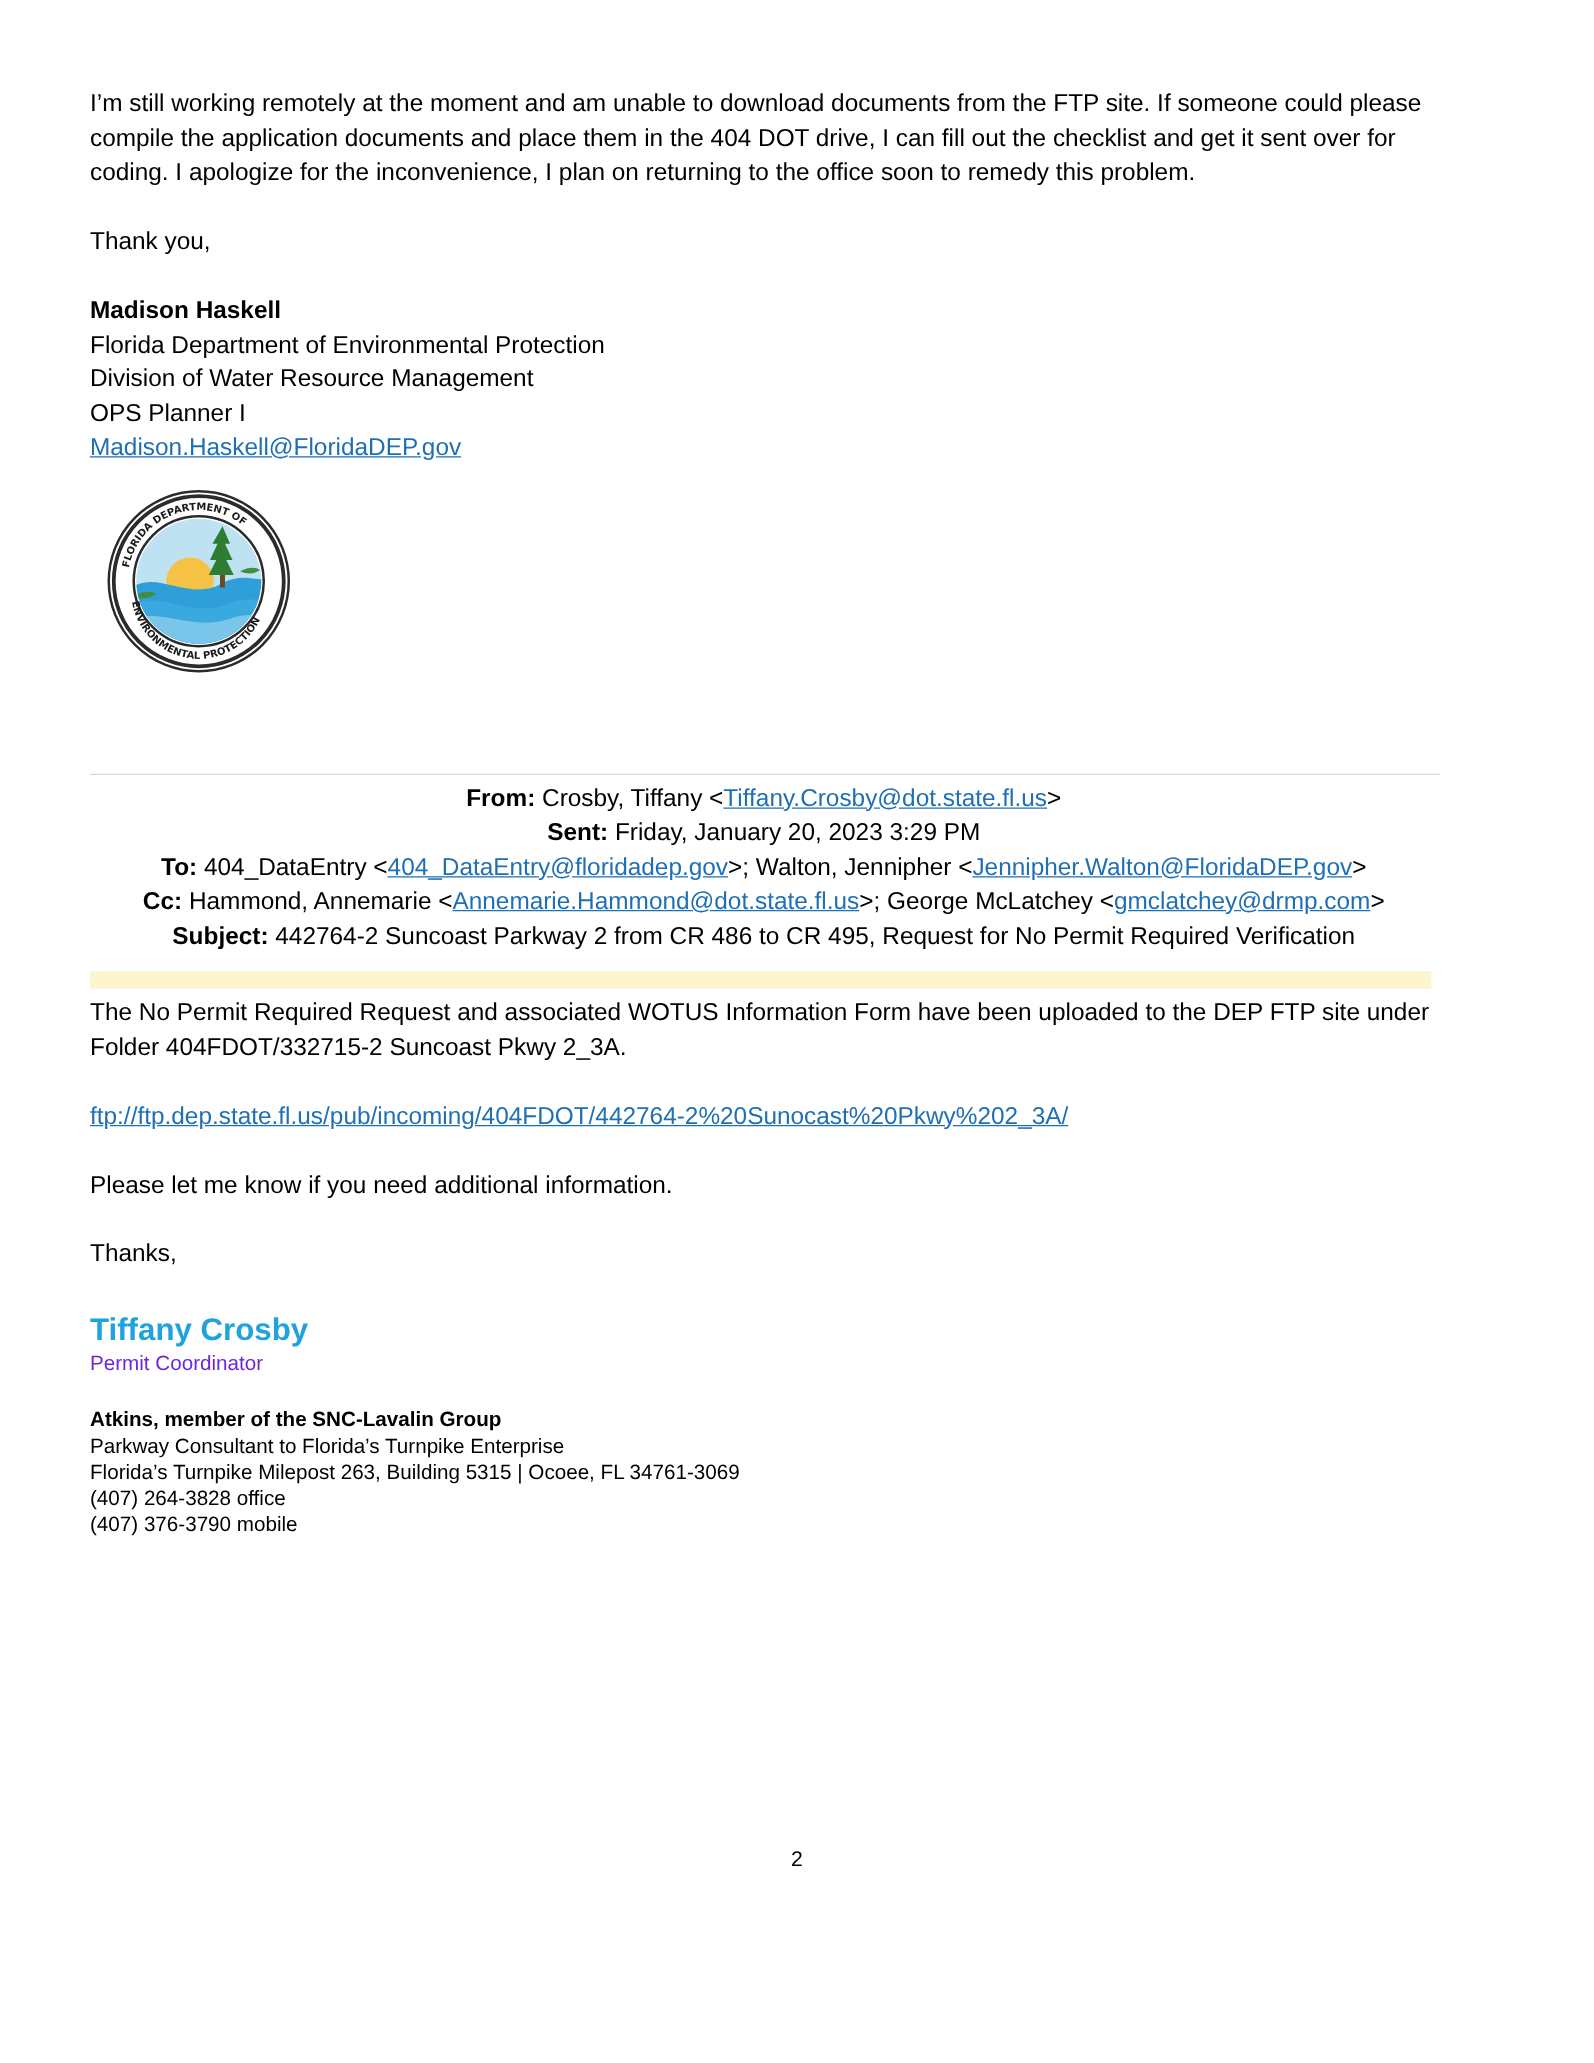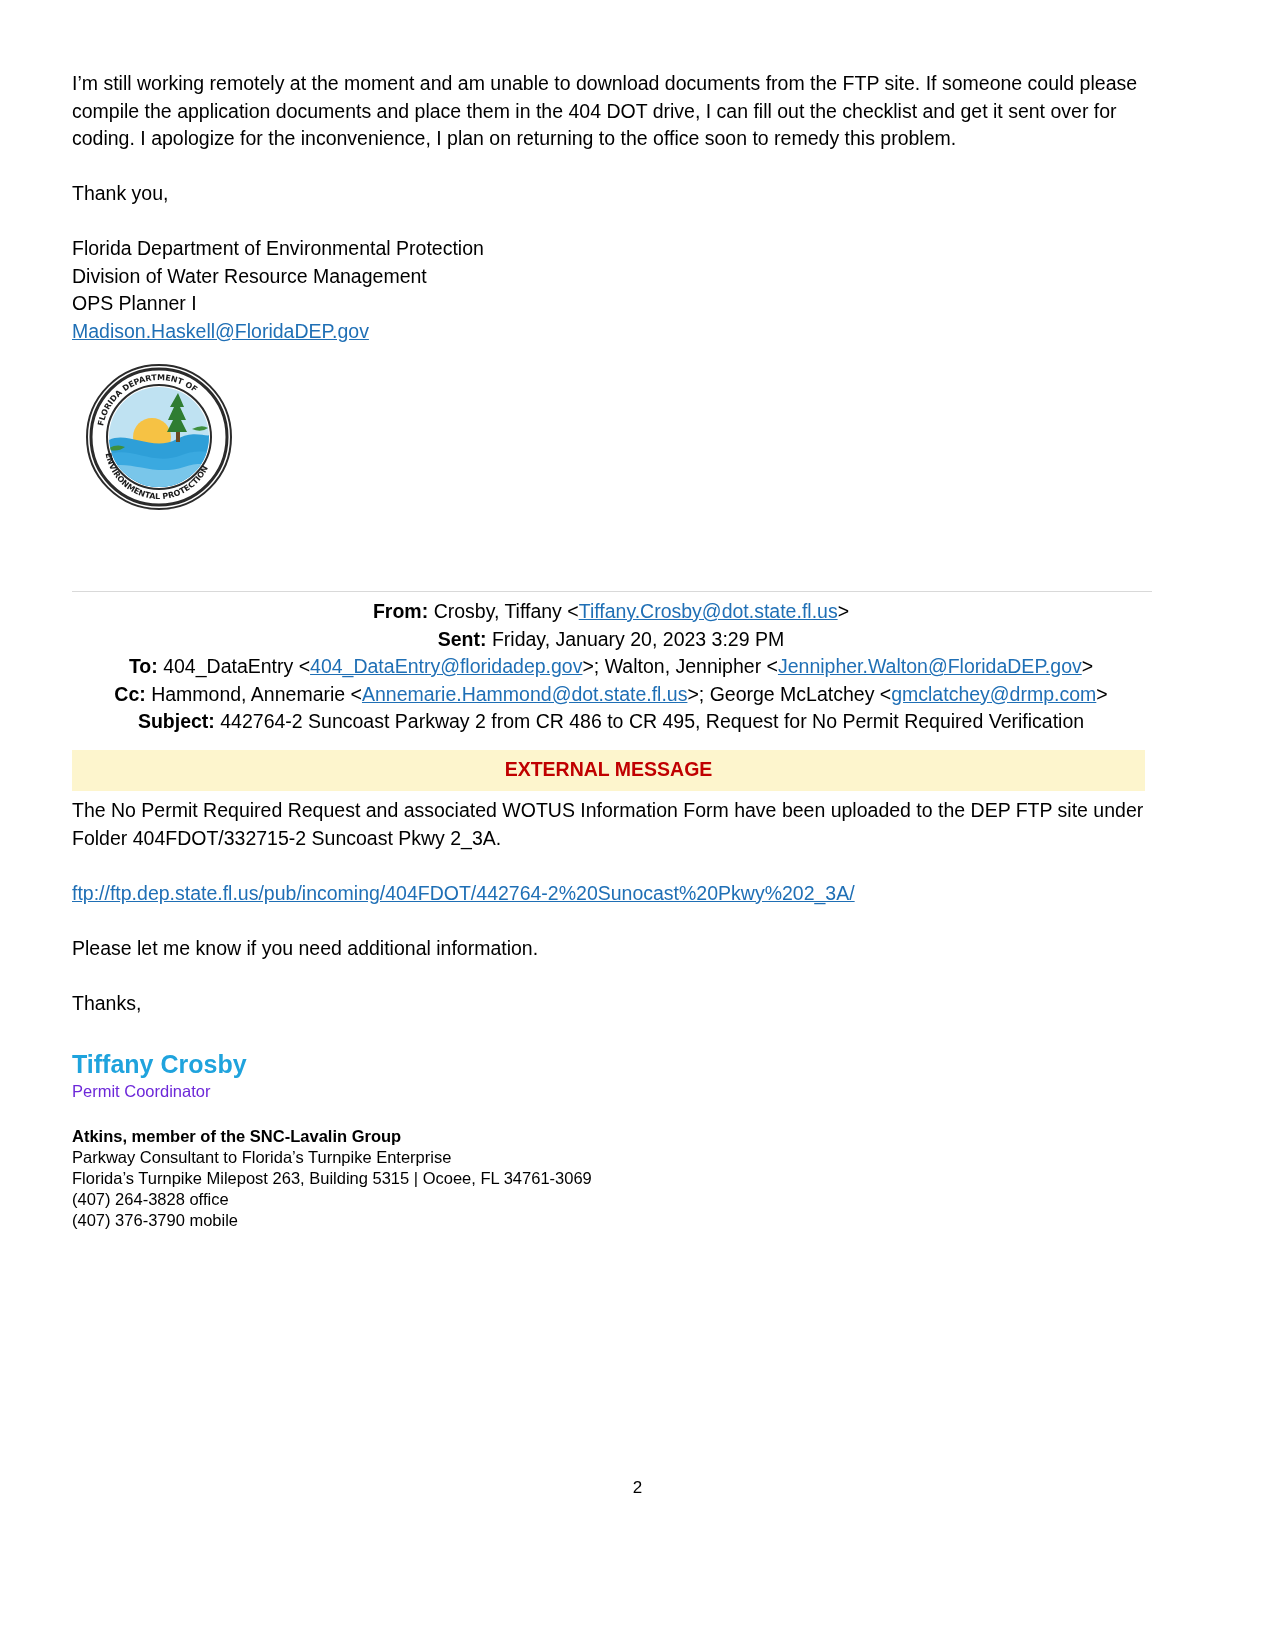--- a/index.html
+++ b/index.html
@@ -126,20 +126,21 @@
 </head>
 <body>
 
 <div class="page">
 
   <div class="body-text">
     <p class="para">I’m still working remotely at the moment and am unable to download documents from the FTP site. If someone could please compile the application documents and place them in the 404 DOT drive, I can fill out the checklist and get it sent over for coding. I apologize for the inconvenience, I plan on returning to the office soon to remedy this problem.</p>
     <div class="spacer-line"></div>
     <p class="para">Thank you,</p>
     <div class="spacer-line"></div>
+    <p class="para bold">Madison Haskell</p>
     <p class="para">Florida Department of Environmental Protection</p>
     <p class="para">Division of Water Resource Management</p>
     <p class="para">OPS Planner I</p>
     <p class="para"><a class="link" href="#">Madison.Haskell@FloridaDEP.gov</a></p>
   </div>
 
   <div class="logo-wrap">
     <svg class="seal" width="155" height="150" viewBox="0 0 155 150" xmlns="http://www.w3.org/2000/svg">
       <circle cx="77" cy="74" r="72" fill="#ffffff" stroke="#2b2b2b" stroke-width="2"></circle>
       <circle cx="77" cy="74" r="68" fill="#ffffff" stroke="#2b2b2b" stroke-width="3"></circle>
@@ -190,21 +191,20 @@
       <span class="hdr-label">Cc:</span>
       <span>Hammond, Annemarie &lt;</span><a class="link" href="#">Annemarie.Hammond@dot.state.fl.us</a><span>&gt;; George McLatchey &lt;</span><a class="link" href="#">gmclatchey@drmp.com</a><span>&gt;</span>
     </div>
     <div>
       <span class="hdr-label">Subject:</span>
       <span>442764-2 Suncoast Parkway 2 from CR 486 to CR 495, Request for No Permit Required Verification</span>
     </div>
   </div>
 
   <div class="external-banner">
-    <div class="external-title">EXTERNAL MESSAGE</div>
   </div>
 
   <div class="body-text after-banner">
     <p class="para">The No Permit Required Request and associated WOTUS Information Form have been uploaded to the DEP FTP site under Folder 404FDOT/332715-2 Suncoast Pkwy 2_3A.</p>
     <div class="spacer-line"></div>
     <p class="para"><a class="link" href="#">ftp://ftp.dep.state.fl.us/pub/incoming/404FDOT/442764-2%20Sunocast%20Pkwy%202_3A/</a></p>
     <div class="spacer-line"></div>
     <p class="para">Please let me know if you need additional information.</p>
     <div class="spacer-line"></div>
     <p class="para">Thanks,</p>

